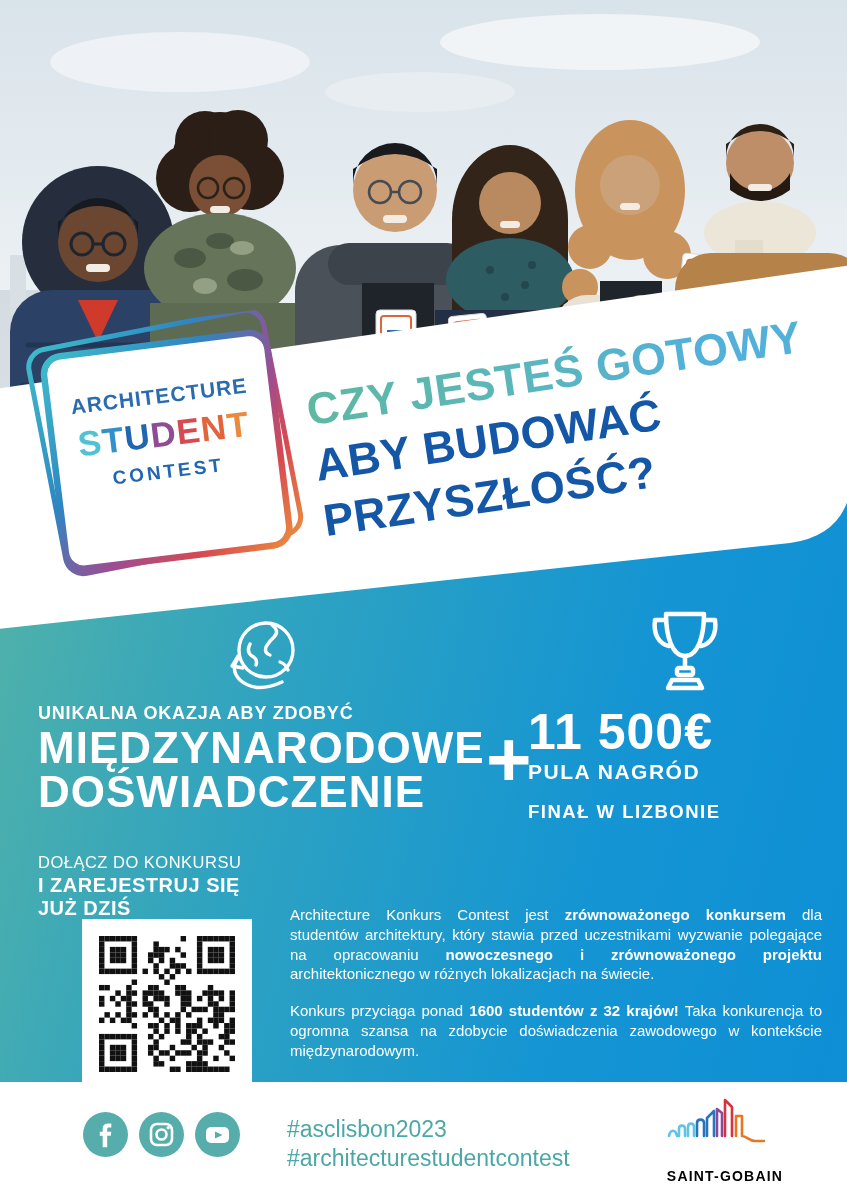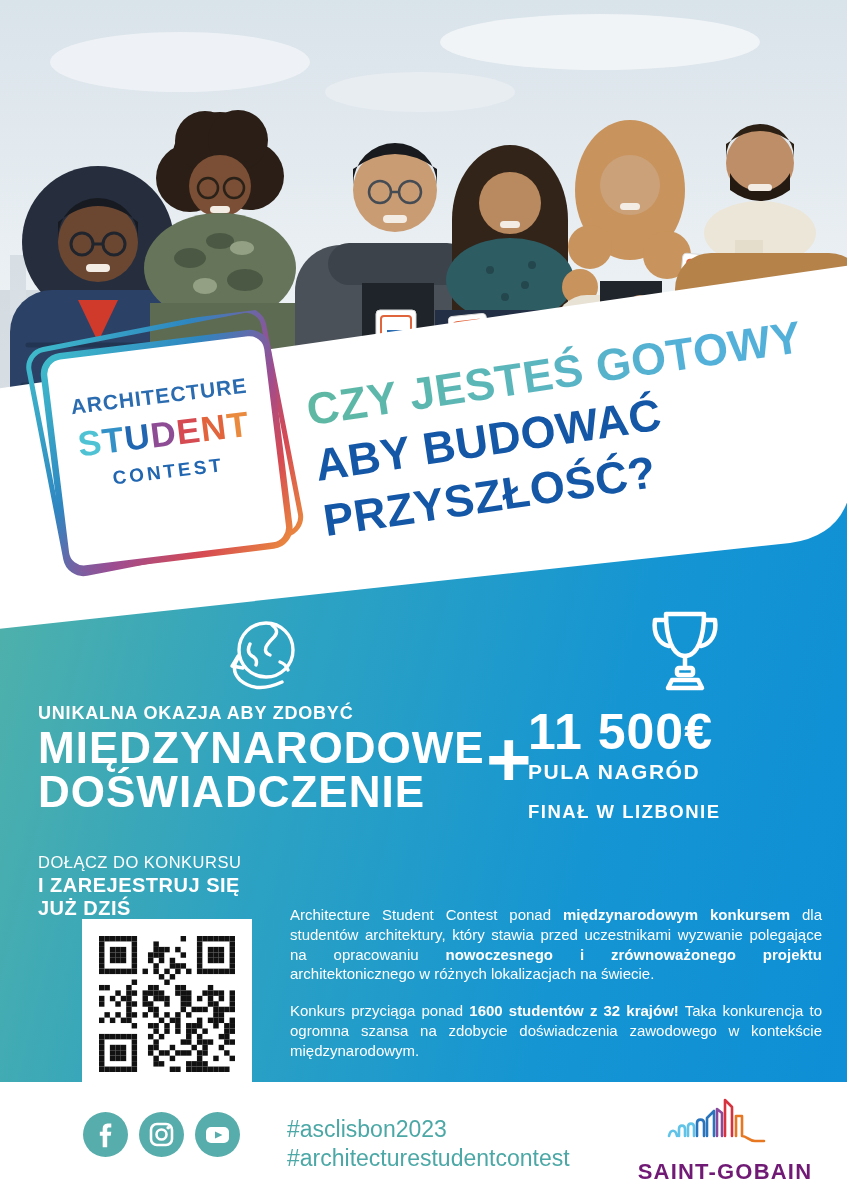--- a/index.html
+++ b/index.html
@@ -48,21 +48,21 @@
   .bodytext{left:290px;top:905px;width:532px;font-size:15px;line-height:19.8px;}
   .bodytext p{margin:0 0 17px 0;text-align:justify;}
   .bodytext p:last-child{text-align:left;margin:0;}
   .b{font-weight:700;}
   
   .footer{position:absolute;left:0;top:1082px;width:847px;height:96px;background:#fff;z-index:4;}
   .social{position:absolute;left:83px;top:30px;display:flex;gap:11px;}
   .social .dot{width:45px;height:45px;}
   .hashtags{position:absolute;left:287px;top:33px;color:#4ba8a6;font-size:23px;line-height:29px;}
   .brand{position:absolute;right:22px;top:14px;width:200px;text-align:center;}
-  .brand-name{font-size:22px;font-weight:700;letter-spacing:1.2px;color:#701a75;margin-top:11px;}
+  .brand-name{font-size:14px;font-weight:700;letter-spacing:1.2px;color:#000000;margin-top:20px;}
   .abs{position:absolute;}
 </style>
 </head>
 <body>
 
 <div class="page">
 
   <div class="hero">
     <svg width="847" height="470" viewBox="0 0 847 470">
       <defs>
@@ -545,21 +545,21 @@
         <rect x="97.92" y="130.56" width="5.44" height="5.44" fill="#111111"></rect>
         <rect x="103.36" y="130.56" width="5.44" height="5.44" fill="#111111"></rect>
         <rect x="108.80" y="130.56" width="5.44" height="5.44" fill="#111111"></rect>
         <rect x="114.24" y="130.56" width="5.44" height="5.44" fill="#111111"></rect>
         <rect x="119.68" y="130.56" width="5.44" height="5.44" fill="#111111"></rect>
         <rect x="125.12" y="130.56" width="5.44" height="5.44" fill="#111111"></rect>
       </svg>
   </div>
 
   <div class="content bodytext abs">
-    <p><span>Architecture Student Contest ponad </span><span class="b">międzynarodowym konkursem</span><span> dla studentów architektury, który stawia przed uczestnikami wyzwanie polegające na opracowaniu </span><span class="b">nowoczesnego i zrównoważonego projektu</span><span> architektonicznego w różnych lokalizacjach na świecie.</span></p>
+    <p><span>Architecture Konkurs Contest jest </span><span class="b">zrównoważonego konkursem</span><span> dla studentów architektury, który stawia przed uczestnikami wyzwanie polegające na opracowaniu </span><span class="b">nowoczesnego i zrównoważonego projektu</span><span> architektonicznego w różnych lokalizacjach na świecie.</span></p>
     <p><span>Konkurs przyciąga ponad </span><span class="b">1600 studentów z 32 krajów!</span><span> Taka konkurencja to ogromna szansa na zdobycie doświadczenia zawodowego w kontekście międzynarodowym.</span></p>
     <p><span>Stwórz swój projekt i rywalizuj ze studentami </span><span class="b">z całego świata!</span></p>
   </div>
 
   <div class="footer">
     <div class="social">
       <svg class="dot" viewBox="0 0 45 45">
         <circle cx="22.5" cy="22.5" r="22.5" fill="#57adab"></circle>
         <path d="M25.5 13 h4 v-5 h-4.5 c-4 0-6 2.6-6 6.2 V18 h-3.5 v5 H19 v14 h5.5 V23 h4.3 l.7-5 h-5 v-3 c0-1.3.6-2 2-2 Z" transform="scale(0.82) translate(5,6)" fill="#ffffff"></path>
       </svg>

